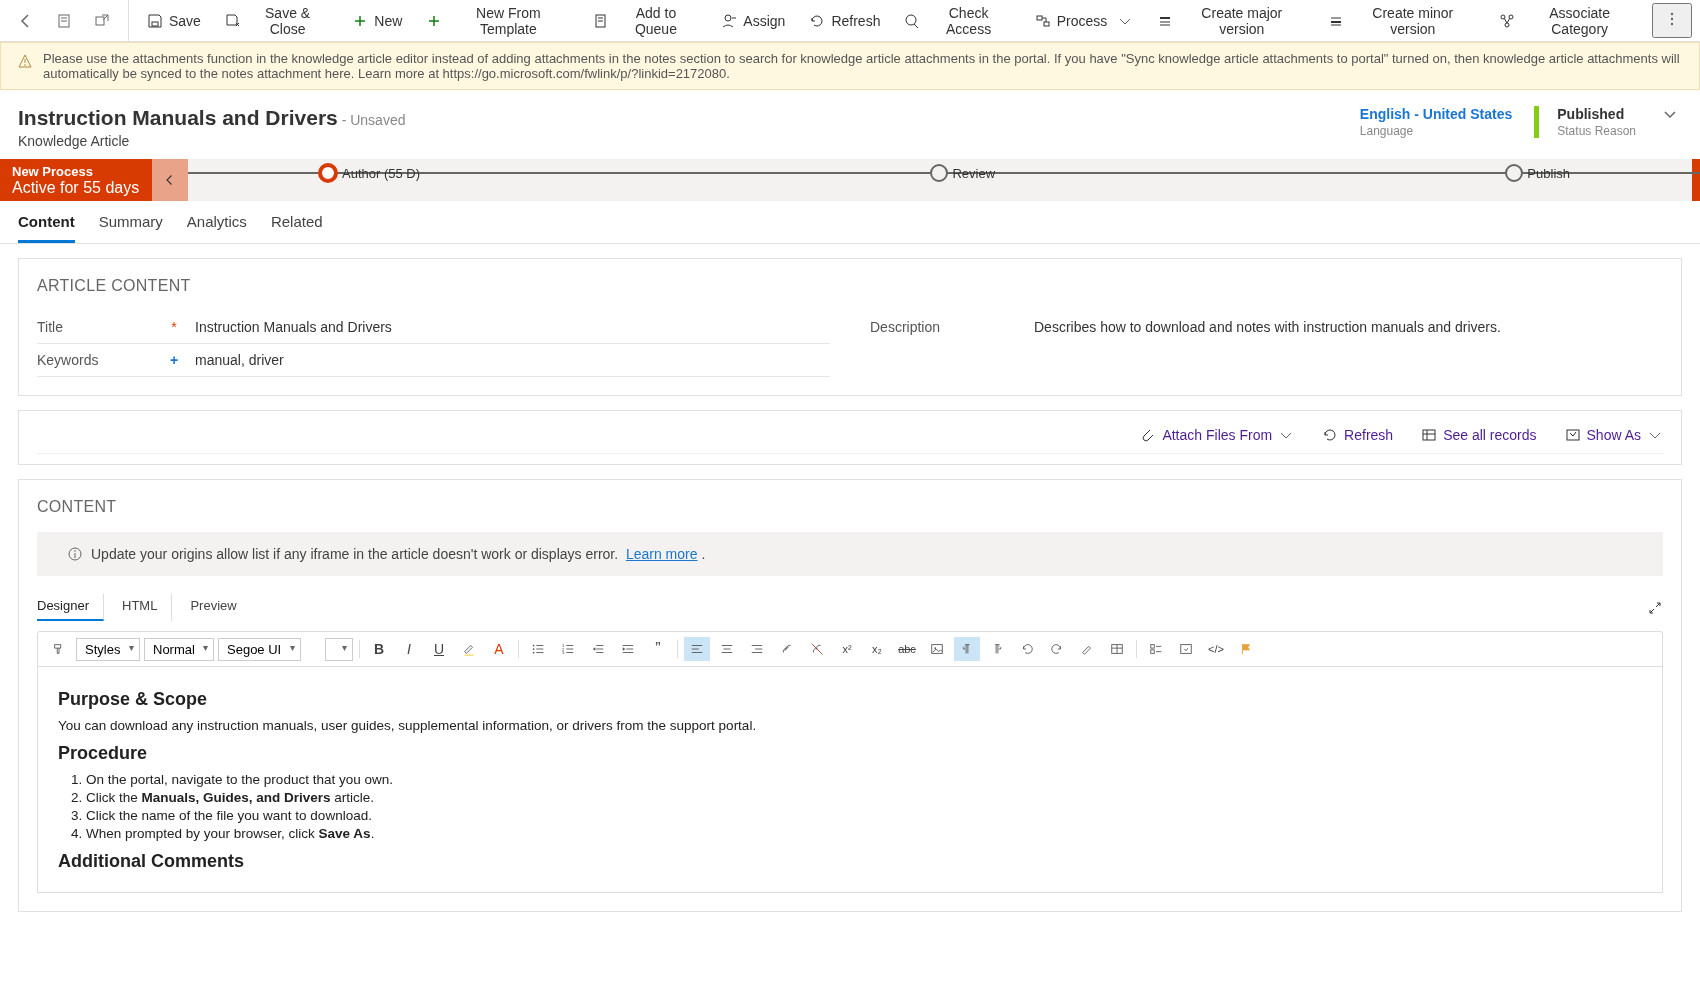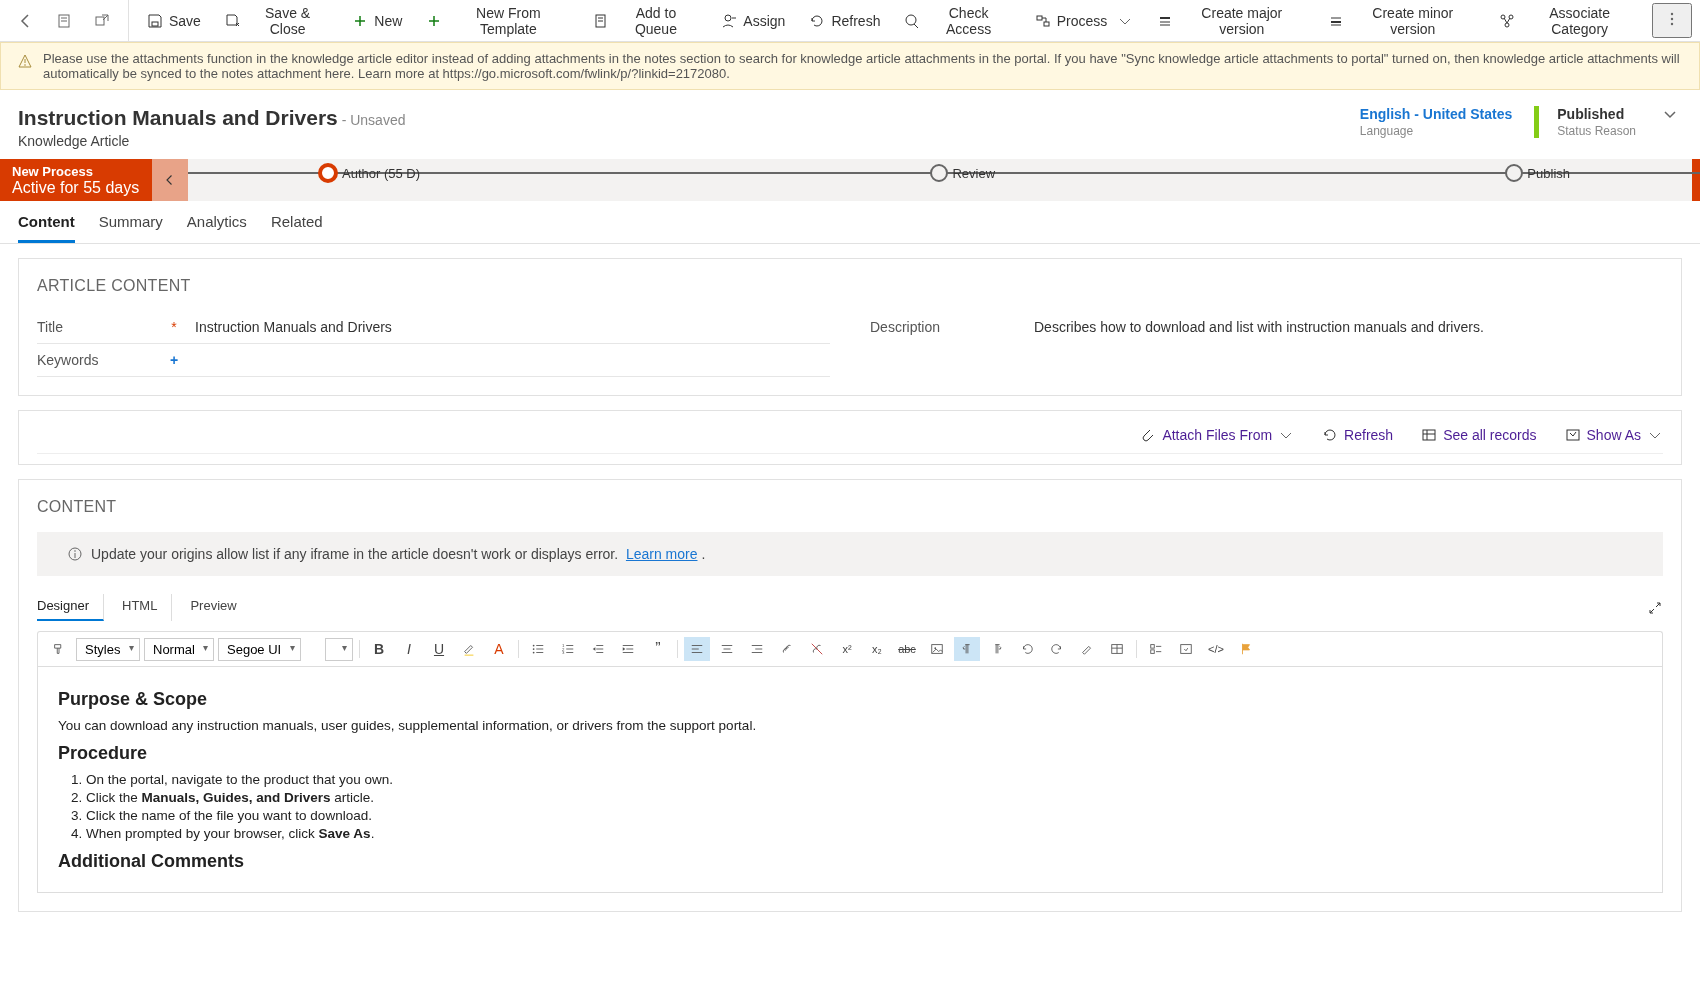--- a/index.html
+++ b/index.html
@@ -301,27 +301,28 @@
   <div class="grid2">
     <div>
       <div class="field-row">
         <span class="field-lbl">Title</span>
         <span class="field-req">*</span>
         <span class="field-val">Instruction Manuals and Drivers</span>
       </div>
       <div class="field-row">
         <span class="field-lbl">Keywords</span>
         <span class="field-rec">+</span>
+        <span class="field-val">manual, driver</span>
       </div>
     </div>
     <div>
       <div class="field-row" style="border-bottom:none;">
         <span class="field-lbl" style="width:100px;">Description</span>
         <span style="width:14px;"></span>
-        <span class="field-val" style="padding-left:50px;">Describes how to download and list with instruction manuals and drivers.</span>
+        <span class="field-val" style="padding-left:50px;">Describes how to download and notes with instruction manuals and drivers.</span>
       </div>
     </div>
   </div>
 </div>
 
 <div class="panel" style="padding:10px 18px;">
   <div class="att-toolbar">
     <div class="att-btn">
         <span class="ic">
           <svg viewBox="0 0 16 16">

